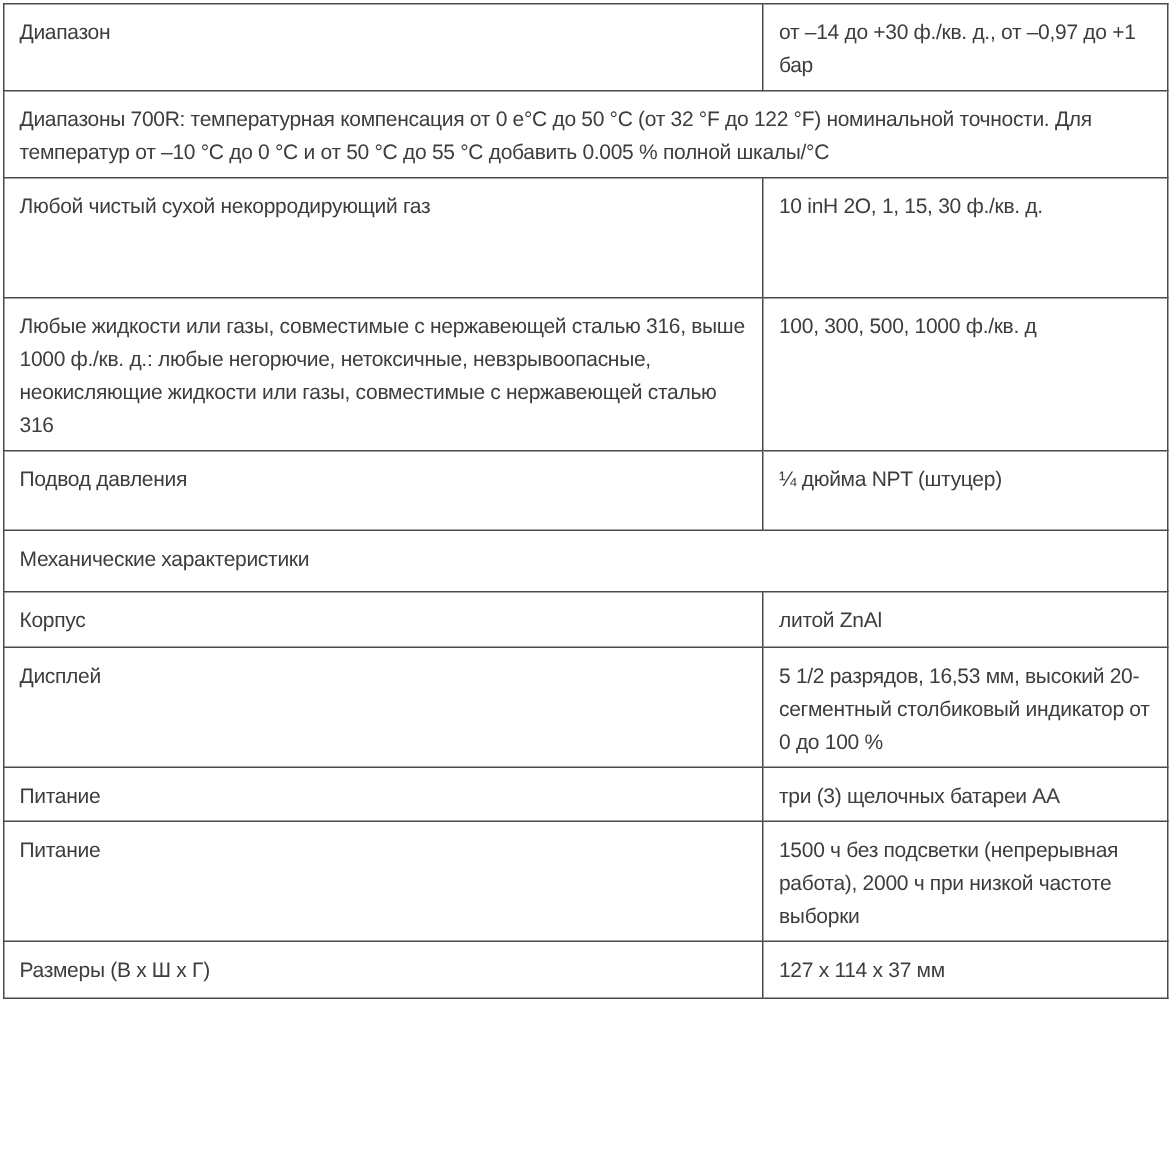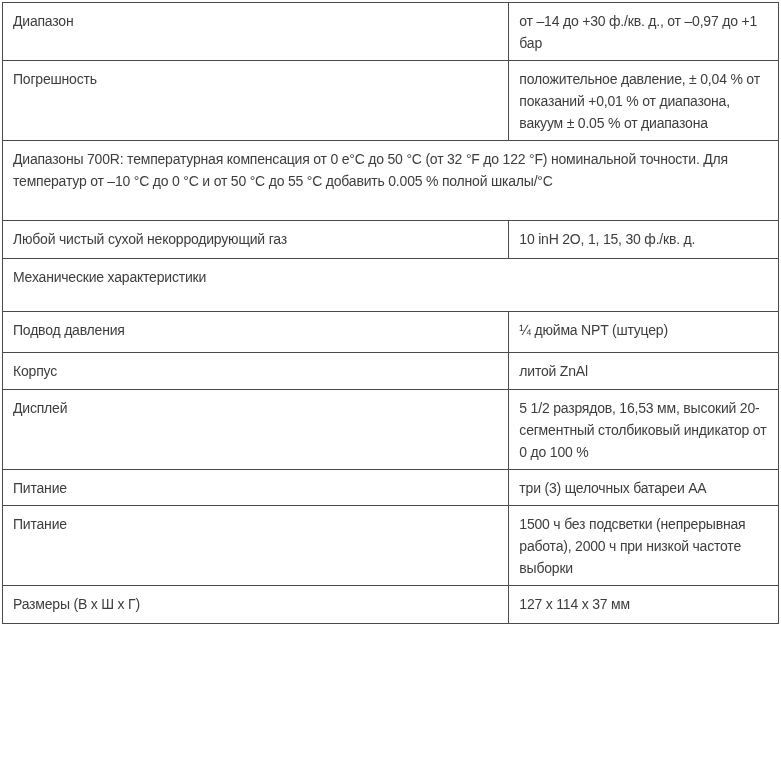--- a/index.html
+++ b/index.html
@@ -60,44 +60,44 @@
     <col class="c-label">
     <col class="c-value">
   </colgroup>
   <tbody>
   <tr>
     <td>Диапазон</td>
     <td>от –14 до +30 ф./кв. д., от –0,97 до +1 бар</td>
   </tr>
 
 
-  <tr>
-    <td>Погрешность</td>
-    <td>положительное давление, ± 0,04 % от показаний +0,01 % от диапазона, вакуум ± 0.05 % от диапазона</td>
-  </tr>
 
 
   <tr>
     <td colspan="2">Диапазоны 700R: температурная компенсация от 0 е°С до 50 °C (от 32 °F до 122 °F) номинальной точности. Для температур от –10 °C до 0 °C и от 50 °C до 55 °C добавить 0.005 % полной шкалы/°C</td>
   </tr>
 
 
   <tr>
     <td>Любой чистый сухой некорродирующий газ</td>
     <td>10 inH 2O, 1, 15, 30 ф./кв. д.</td>
   </tr>
 
-
   <tr>
-    <td colspan="2">Механические характеристики</td>
+    <td>Любые жидкости или газы, совместимые с нержавеющей сталью 316, выше 1000 ф./кв. д.: любые негорючие, нетоксичные, невзрывоопасные, неокисляющие жидкости или газы, совместимые с нержавеющей сталью 316</td>
+    <td>100, 300, 500, 1000 ф./кв. д</td>
   </tr>
 
   <tr>
     <td>Подвод давления</td>
     <td>¼ дюйма NPT (штуцер)</td>
+  </tr>
+
+  <tr>
+    <td colspan="2">Механические характеристики</td>
   </tr>
 
   <tr>
     <td>Корпус</td>
     <td>литой ZnAl</td>
   </tr>
 
   <tr>
     <td>Дисплей</td>
     <td>5 1/2 разрядов, 16,53 мм, высокий 20-сегментный столбиковый индикатор от 0 до 100 %</td>

